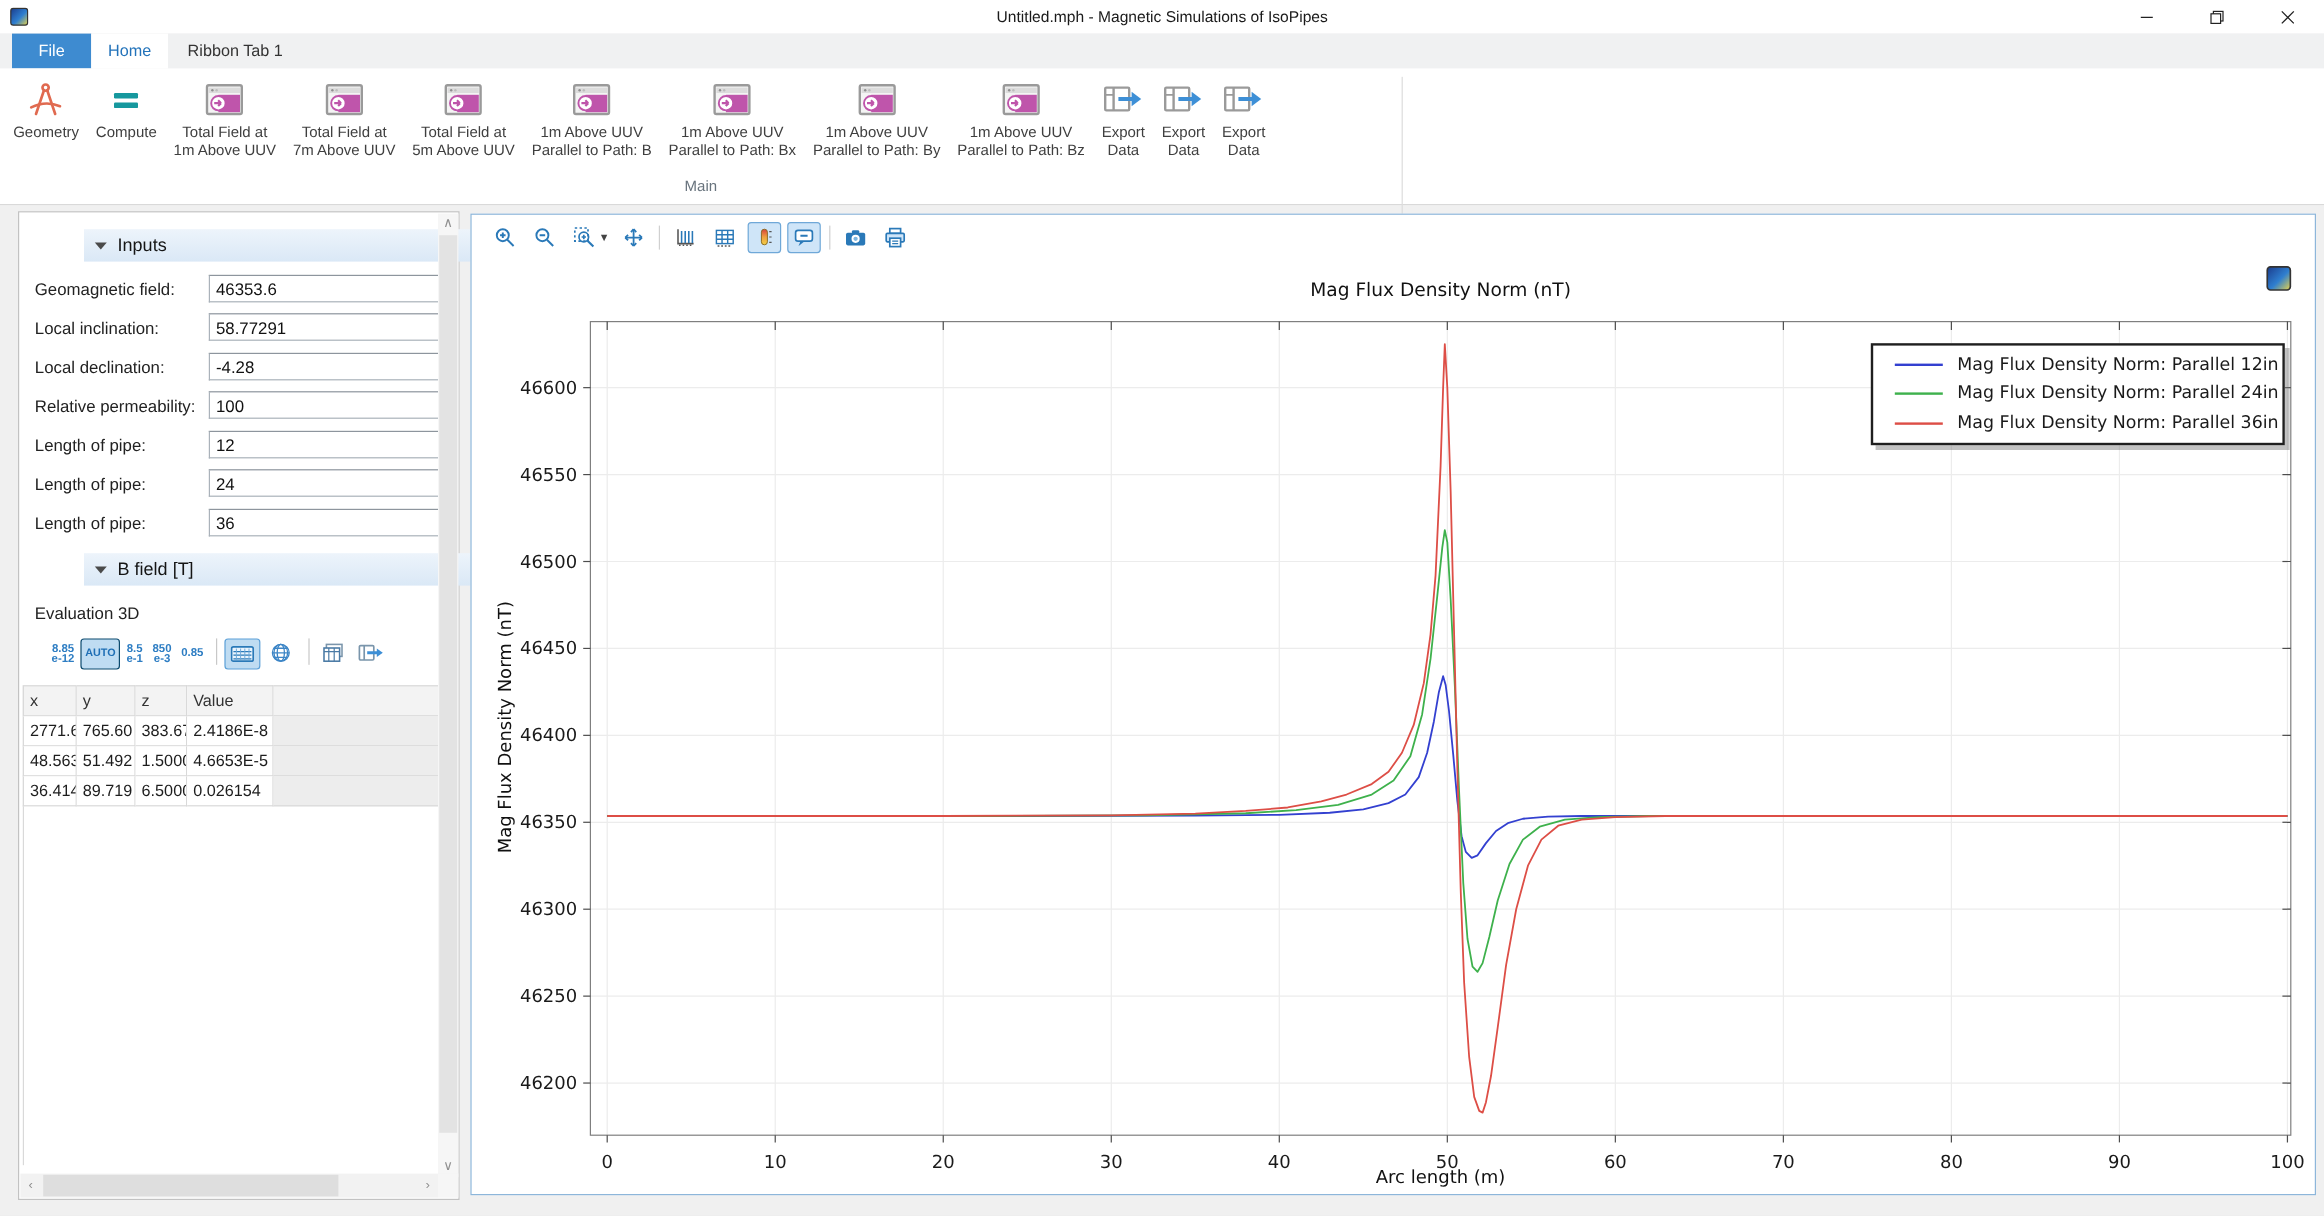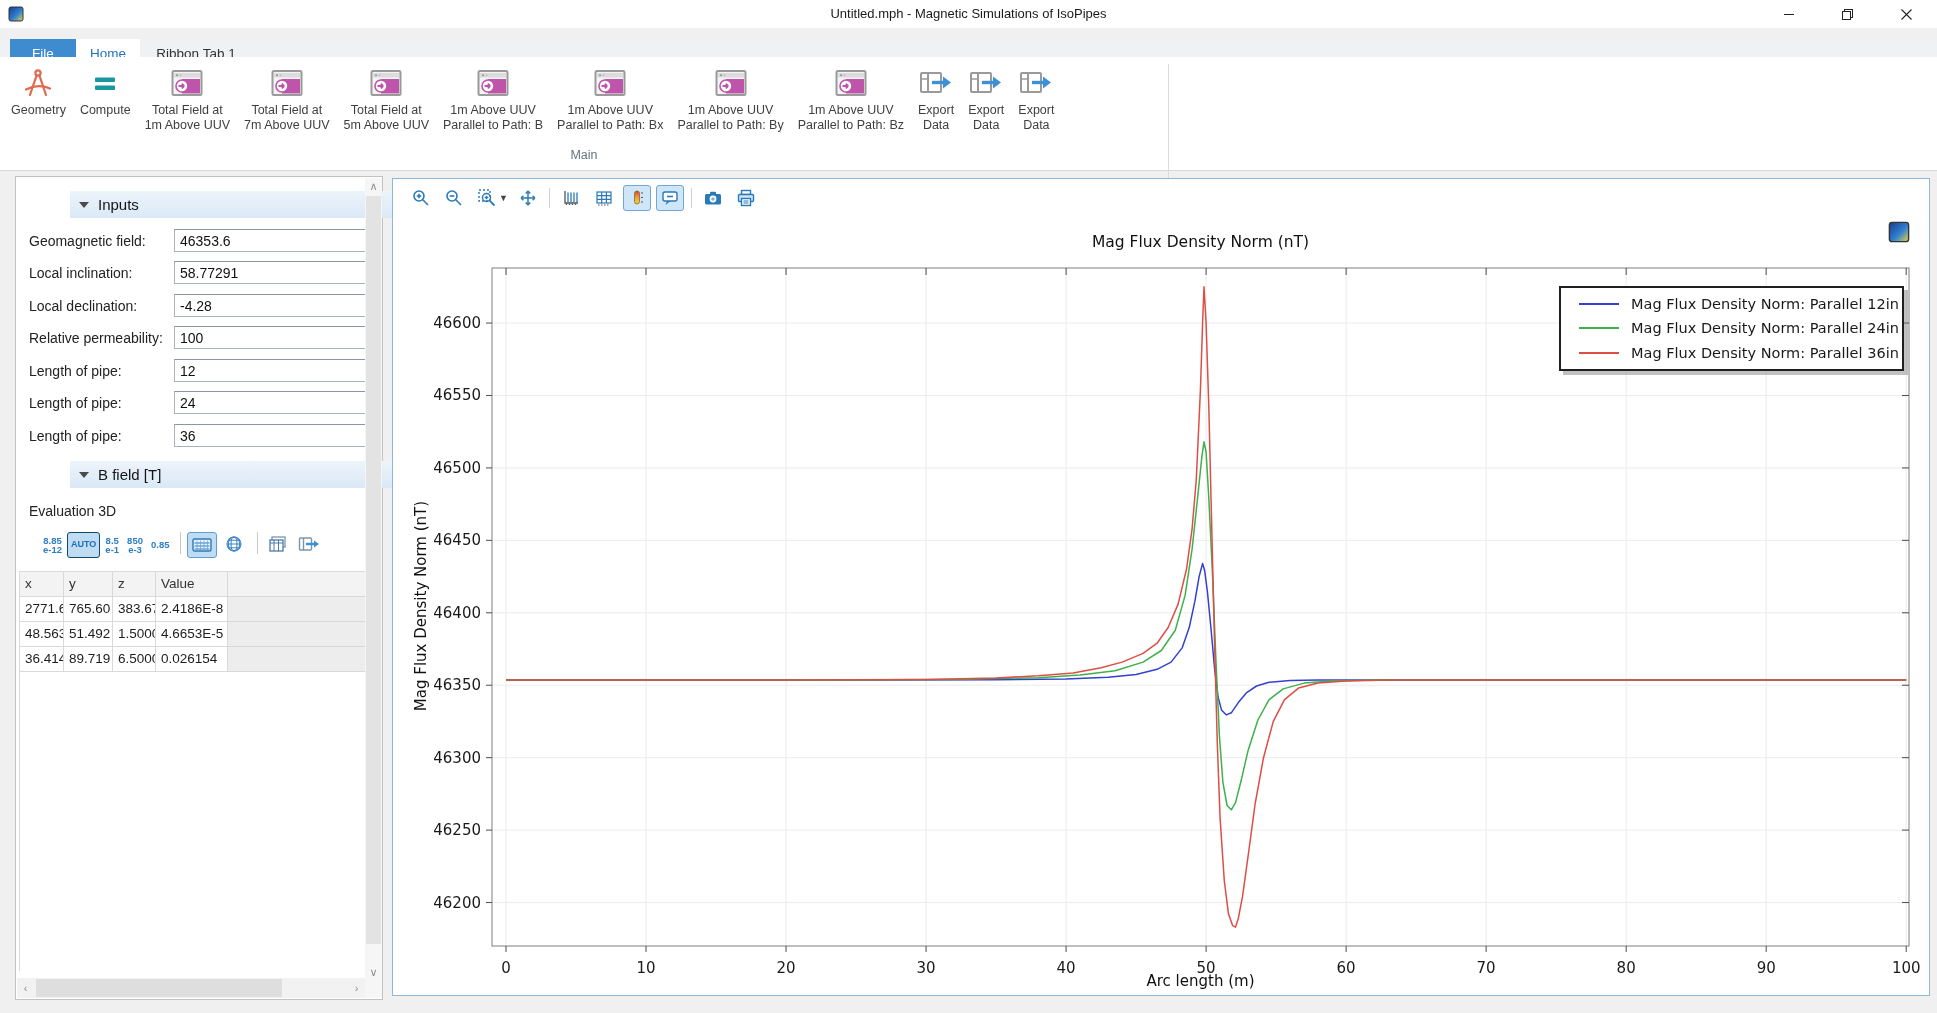--- a/index.html
+++ b/index.html
@@ -10,21 +10,21 @@
 
   
   #titlebar{left:0;top:0;width:1937px;height:28px;background:#ffffff;border-bottom:1px solid #f0f0f0;}
   #app-icon{left:8px;top:6px;width:16px;height:16px;}
   #window-title{left:0;top:0;width:1937px;height:28px;line-height:28px;text-align:center;
                 font-size:13px;color:#1a1a1a;}
   .wbtn{top:0;width:58px;height:28px;display:flex;align-items:center;justify-content:center;cursor:default;}
   #btn-min{left:1760px;} #btn-max{left:1818px;} #btn-close{left:1876px;width:61px;}
 
   
-  #tabbar{left:0;top:28px;width:1937px;height:29px;background:#f0f1f2;margin-top:11px;}
+  #tabbar{left:0;top:28px;width:1937px;height:29px;background:#f0f1f2;}
   #tab-file{left:10px;top:0;width:66px;height:29px;background:#3e8bd0;color:#ffffff;
             text-align:center;line-height:29px;font-size:13.5px;}
   #tab-home{left:76px;top:0;width:64px;height:29px;background:#ffffff;color:#2373ba;
             text-align:center;line-height:29px;font-size:13.5px;}
   #tab-rt1{left:140px;top:0;width:112px;height:29px;color:#333;
            text-align:center;line-height:29px;font-size:13.5px;}
 
   
   #ribbon{left:0;top:57px;width:1937px;height:113px;background:#ffffff;border-bottom:1px solid #d9d9d9;}
   #ribbon-row{left:4px;top:4px;display:flex;align-items:flex-start;}

